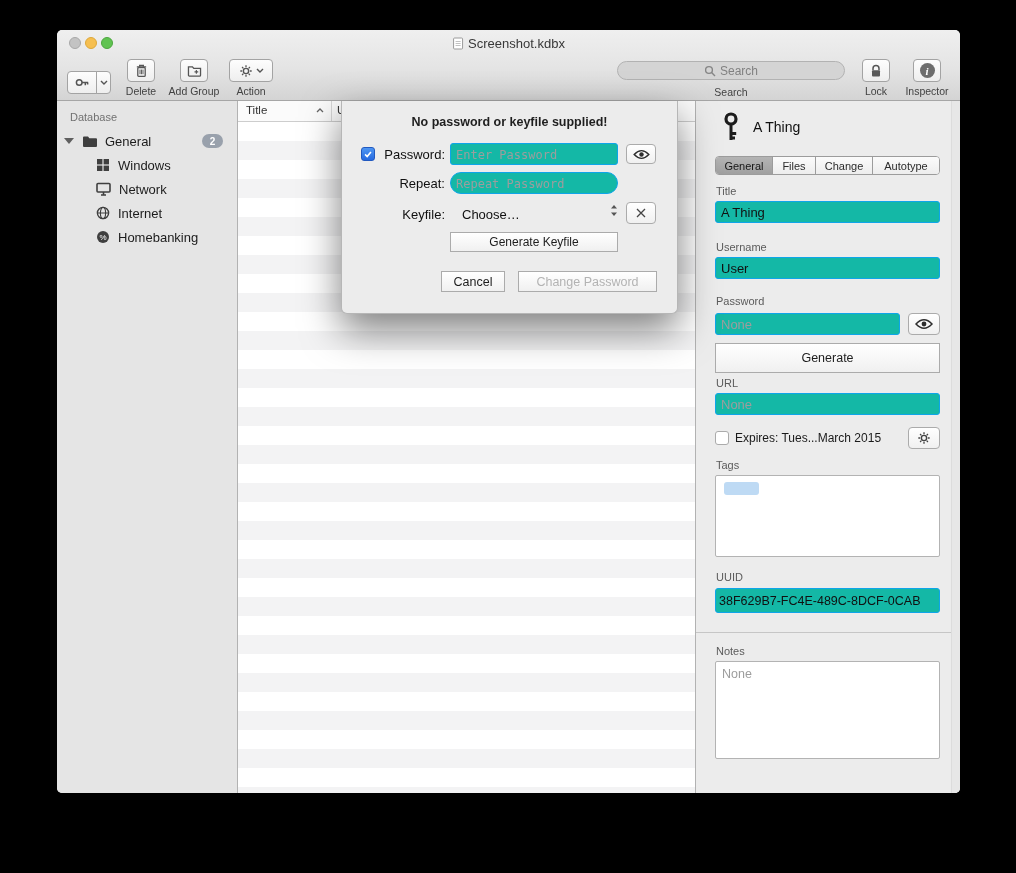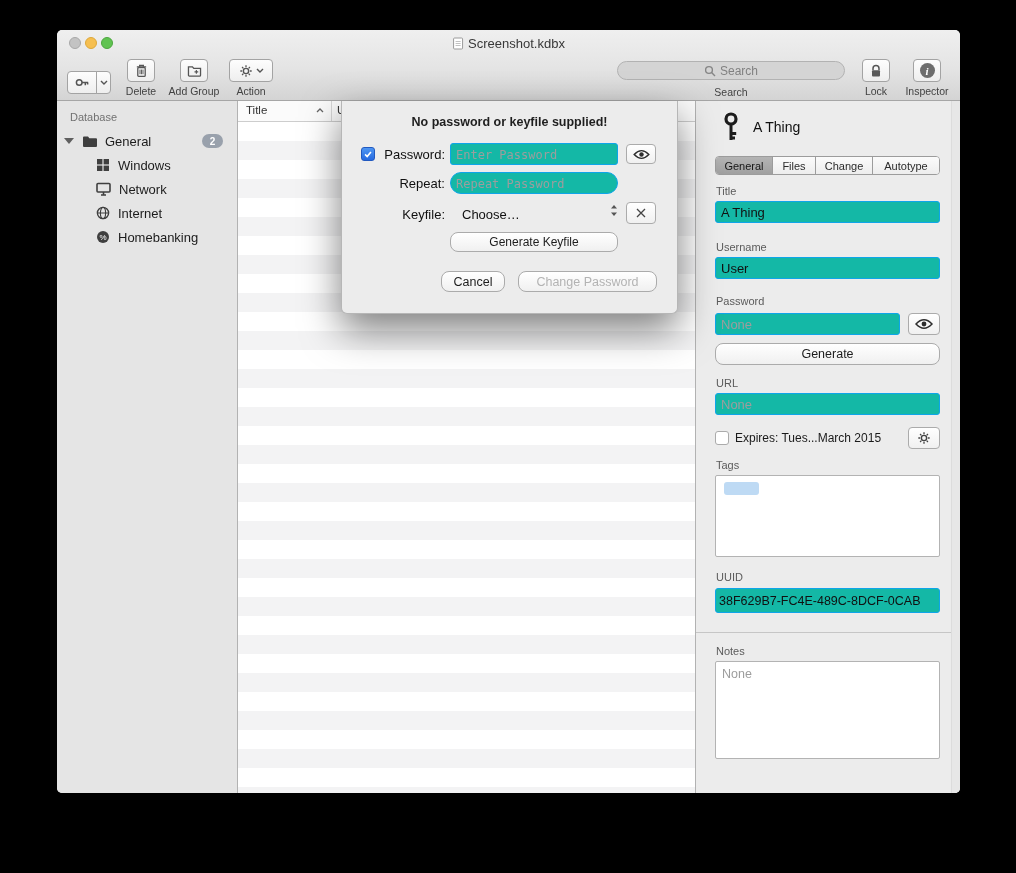--- a/index.html
+++ b/index.html
@@ -55,21 +55,21 @@
               background:repeating-linear-gradient(to bottom,#ffffff 0 19px,#f3f3f4 19px 38px);}
   
   .inspector{position:absolute;right:0;top:0;bottom:0;width:264px;background:#ececec;
              border-left:1px solid #b2b2b2;}
   .insp-scroll{position:absolute;right:0;top:0;bottom:0;width:8px;background:#e7e7e7;border-left:1px solid #dcdcdc;}
   .insp-label{position:absolute;font-size:11px;color:#5b5b5b;}
   .field{position:absolute;box-sizing:border-box;height:22px;border:1px solid #0ea5e9;border-radius:3px;
          background:#14b8a6;font-size:13px;color:#111;padding:0 5px;font-family:"Liberation Sans","DejaVu Sans",sans-serif;outline:none;}
   .field::placeholder{color:#9d9d9d;opacity:1;}
   .mono::placeholder{font-family:"DejaVu Sans Mono",monospace;font-size:12px;}
-  .btn{box-sizing:border-box;border:1px solid #ababab;border-radius:8px;
+  .btn{box-sizing:border-box;border:1px solid #ababab;border-radius:0;
        background:linear-gradient(#ffffff,#f0f0f0);display:flex;align-items:center;justify-content:center;
        font-size:12.5px;color:#1d1d1d;}
   .btn.disabled{color:#b3b3b3;}
   .entry-head-title{position:absolute;left:57px;top:18px;font-size:14px;color:#101010;}
   .segmented{position:absolute;left:19px;top:55px;width:225px;height:19px;display:flex;
              border:1px solid #9c9c9c;border-radius:4px;overflow:hidden;box-sizing:border-box;background:#f5f5f5;}
   .segment{display:flex;align-items:center;justify-content:center;font-size:11px;color:#2b2b2b;
            border-right:1px solid #9c9c9c;background:linear-gradient(#fbfbfb,#ededed);box-sizing:border-box;}
   .segment:last-child{border-right:none;}
   .segment.active{background:linear-gradient(#b4b4b4,#a0a0a0);color:#161616;}
@@ -294,21 +294,21 @@
 
         <div class="insp-label" style="left:20px;top:194px;">Password</div>
         <input class="field" style="left: 19px; top: 212px; width: 185px;" placeholder="None">
         <div class="iconbtn" style="left:212px;top:212px;width:32px;height:22px;">
           <svg width="18" height="12" viewBox="0 0 18 12">
             <path d="M1 6 Q9 -2.5 17 6 Q9 14.5 1 6 Z" fill="none" stroke="#2e2e2e" stroke-width="1.5"></path>
             <circle cx="9" cy="6" r="2.4" fill="#2e2e2e"></circle>
           </svg>
         </div>
 
-        <div class="btn" style="position:absolute;left:19px;top:242px;width:225px;height:22px;">Generate</div>
+        <div class="btn" style="position:absolute;left:19px;top:242px;width:225px;height:30px;">Generate</div>
 
         <div class="insp-label" style="left:20px;top:276px;">URL</div>
         <input class="field" style="left: 19px; top: 292px; width: 225px;" placeholder="None">
 
         <div class="checkbox unchecked" style="position:absolute;left:19px;top:330px;"></div>
         <div style="position:absolute;left:39px;top:330px;font-size:12px;color:#1a1a1a;">Expires: Tues...March 2015</div>
         <div class="iconbtn" style="left:212px;top:326px;width:32px;height:22px;">
           <svg width="14" height="14" viewBox="0 0 16 16">
             <circle cx="8" cy="8" r="3" fill="none" stroke="#444" stroke-width="1.6"></circle>
             <path d="M8 1.5 V3.6 M8 12.4 V14.5 M1.5 8 H3.6 M12.4 8 H14.5 M3.5 3.5 L5 5 M11 11 L12.5 12.5 M12.5 3.5 L11 5 M5 11 L3.5 12.5" stroke="#444" stroke-width="1.5"></path>

